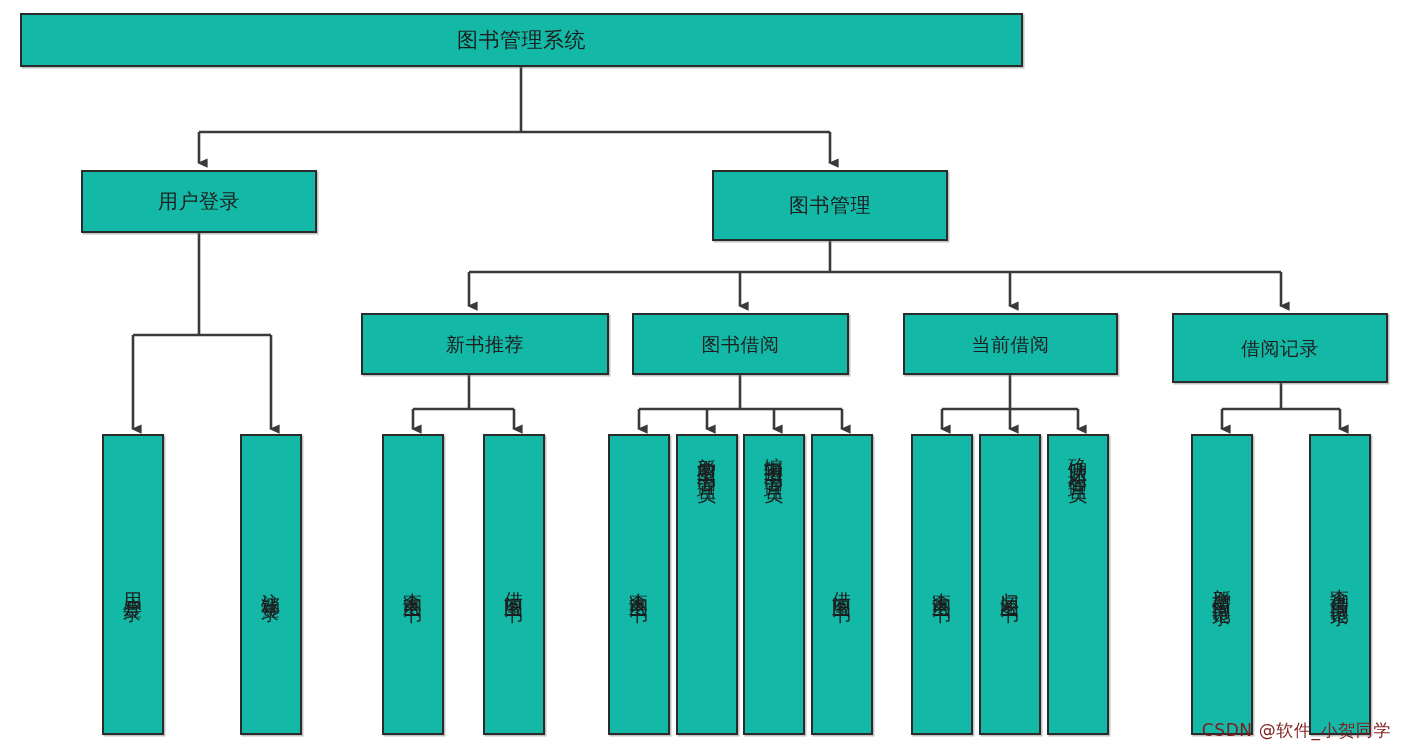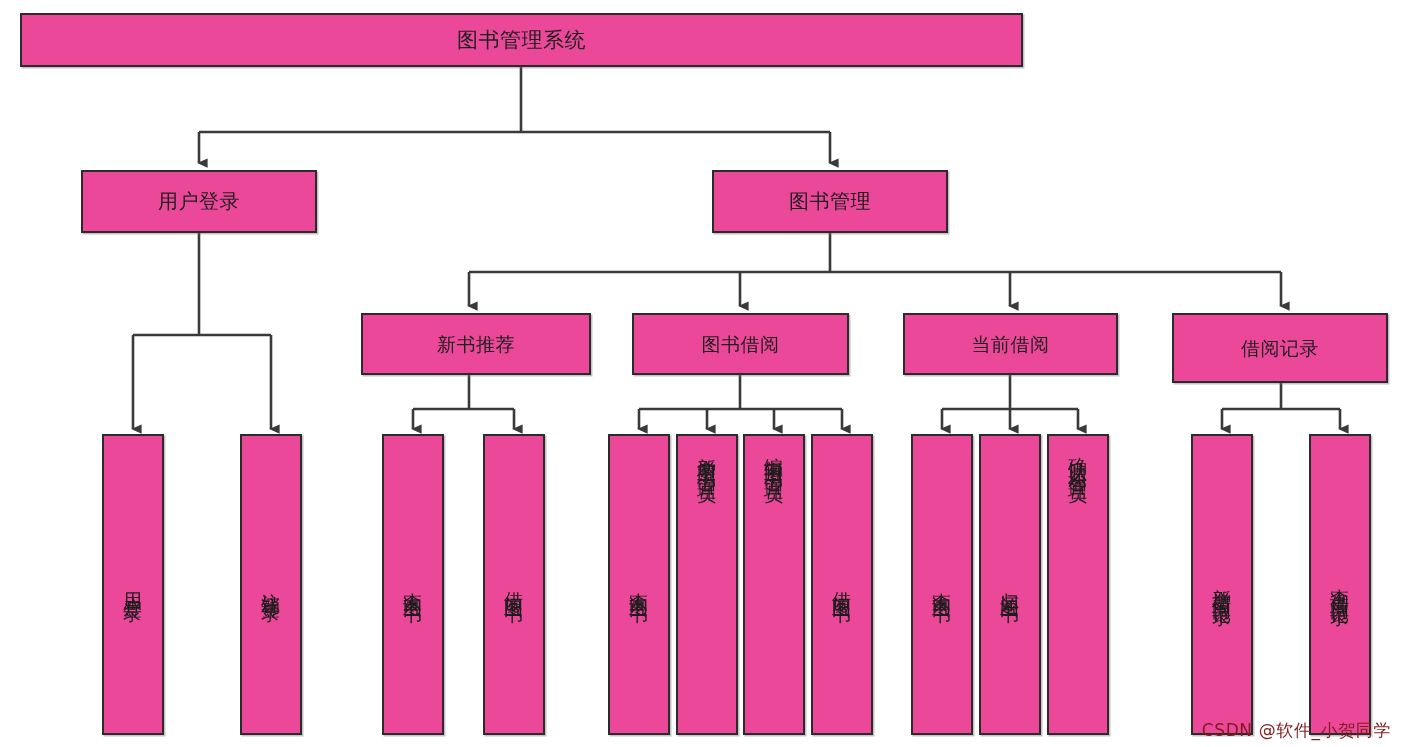--- a/index.html
+++ b/index.html
@@ -19,21 +19,21 @@
   #wires{
     position:absolute;
     left:0;top:0;
     width:1405px;height:747px;
     pointer-events:none;
   }
   
   .node{
     position:absolute;
     box-sizing:border-box;
-    background:#ec4899;
+    background:#14b8a6;
     border:2.5px solid #2b2b2b;
     box-shadow:1.5px 1.5px 0 rgba(120,120,120,.45);
     display:flex;
     align-items:center;
     justify-content:center;
     text-align:right;
     z-index:2;
   }
   .node .label{
     display:block;
@@ -133,25 +133,25 @@
   </svg>
 
   <div class="node root" style="left:20px;top:13px;width:1003px;height:54px;">
     <span class="label">图书管理系统</span>
   </div>
 
   <div class="node lvl2" style="left:81px;top:170px;width:236px;height:63px;">
     <span class="label">用户登录</span>
   </div>
 
-  <div class="node lvl2" style="left:712px;top:170px;width:236px;height:63px;">
+  <div class="node lvl2" style="left:712px;top:170px;width:236px;height:71px;">
     <span class="label">图书管理</span>
   </div>
 
-  <div class="node lvl3" style="left:361px;top:313px;width:230px;height:62px;">
+  <div class="node lvl3" style="left:361px;top:313px;width:248px;height:62px;">
     <span class="label">新书推荐</span>
   </div>
 
   <div class="node lvl3" style="left:632px;top:313px;width:217px;height:62px;">
     <span class="label">图书借阅</span>
   </div>
 
   <div class="node lvl3" style="left:903px;top:313px;width:215px;height:62px;">
     <span class="label">当前借阅</span>
   </div>

